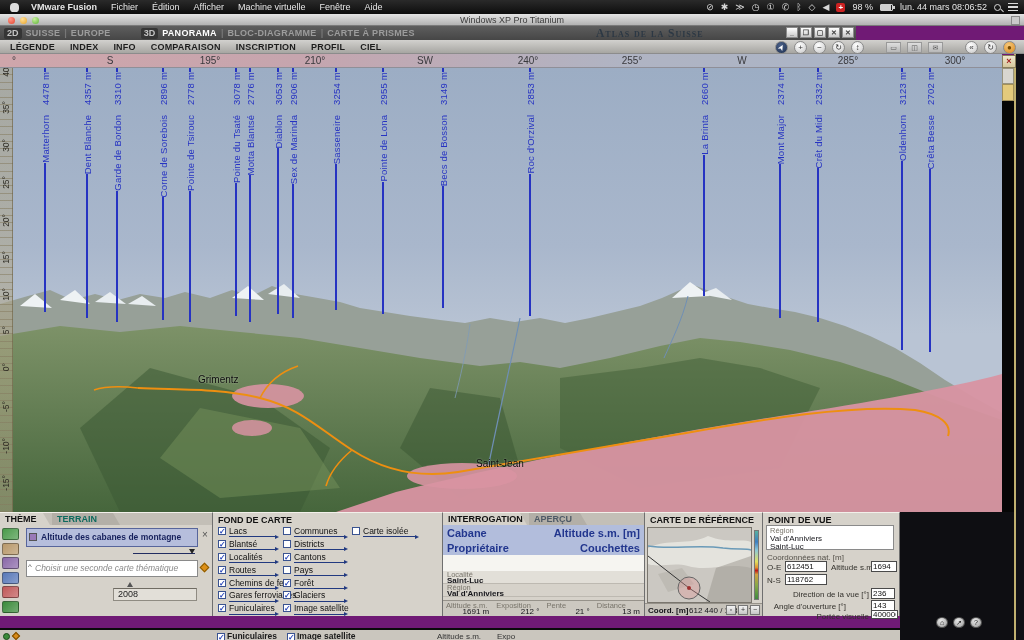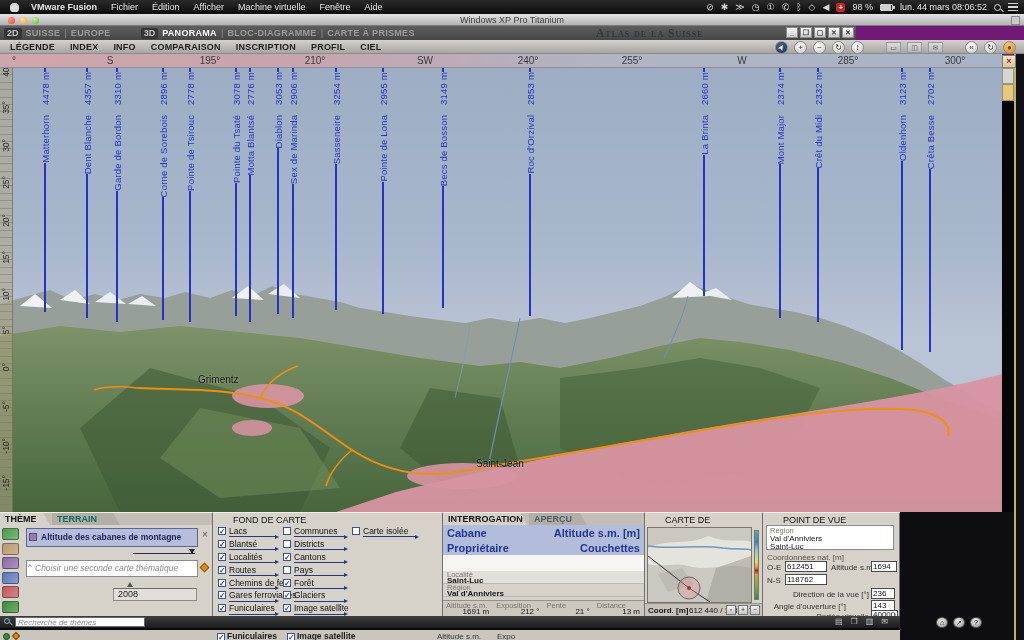--- a/index.html
+++ b/index.html
@@ -91,21 +91,21 @@
   #vscroll{position:absolute;left:1002px;top:68px;width:12px;height:444px;z-index:45}
   .vs-seg1{position:absolute;left:0;top:0;width:12px;height:16px;background:#d8d6d0;border:1px solid #97937f}
   .vs-thumb{position:absolute;left:0;top:16px;width:12px;height:17px;background:#e4ca7c;border:1px solid #a3905a}
   .vs-track{position:absolute;left:0;top:33px;width:12px;height:411px;background:#060606}
   #redge{position:absolute;left:1014px;top:54px;width:10px;height:586px;background:#101016;
     border-left:2px solid #c0b070;z-index:44}
 
   
   .panel{position:absolute;top:512px;height:104px;background:var(--panel);border-top:1px solid #f2f0ea;
     border-right:1px solid #6f6f6f;z-index:40}
-  .ptitle{font-size:9px;font-weight:normal;color:#111;padding:2px 20px 1px}
+  .ptitle{font-size:9px;font-weight:bold;color:#111;padding:2px 5px 1px}
   .tabrow{position:relative;height:12px;background:#c3bfb7}
   .tab{position:absolute;top:0;height:12px;font-size:9px;font-weight:bold;line-height:12px;padding:0 9px 0 5px;
     clip-path:polygon(0 0,calc(100% - 7px) 0,100% 100%,0 100%)}
   .tab.on{background:var(--panel);color:#111}
   .tab.off{background:#b3afa7;color:#4e5a66}
 
   
   #p-theme{left:0;width:213px}
   #theme-tabs .tab.off{color:#0e6a5e}
   .t-icon{position:absolute;left:2px;width:17px;height:12px;border-radius:2px;border:1px solid rgba(0,0,0,.35)}
@@ -682,30 +682,20 @@
     <span class="pdv-lab" style="left:0;top:77px;width:106px;text-align:right">Direction de la vue [°]</span>
     <input class="pdv-inp" style="left: 108px; top: 75px; width: 24px;" value="236">
     <span class="pdv-lab" style="left:0;top:89px;width:83px;text-align:right">Angle d'ouverture [°]</span>
     <input class="pdv-inp" style="left: 108px; top: 87px; width: 24px;" value="143">
     <span class="pdv-lab" style="left:0;top:99px;width:106px;text-align:right">Portée visuelle</span>
     <input class="pdv-inp" style="left: 108px; top: 97px; width: 27px; height: 9px;" value="4000000">
   </div>
 
   <div id="blackcorner"></div>
 
-  <div id="searchbar">
-    <span id="search-mag"></span>
-    <input id="search-input" placeholder="Recherche de thèmes" style="">
-    <span id="bar-icons">
-        <span class="bar-ic">▤</span>
-        <span class="bar-ic">❐</span>
-        <span class="bar-ic">▥</span>
-        <span class="bar-ic">✉</span>
-      </span>
-  </div>
   <div id="roundbtns">
       <span class="roundbtn">⌂</span>
       <span class="roundbtn">↗</span>
       <span class="roundbtn">?</span>
     </div>
 
   <div id="bstrip">
     <span class="bs-ic1"></span>
     <span class="bs-ic2"></span>
   <span class="bs-item" style="left: 217px;"><span class="bs-chk">✓</span>Funiculaires</span>

